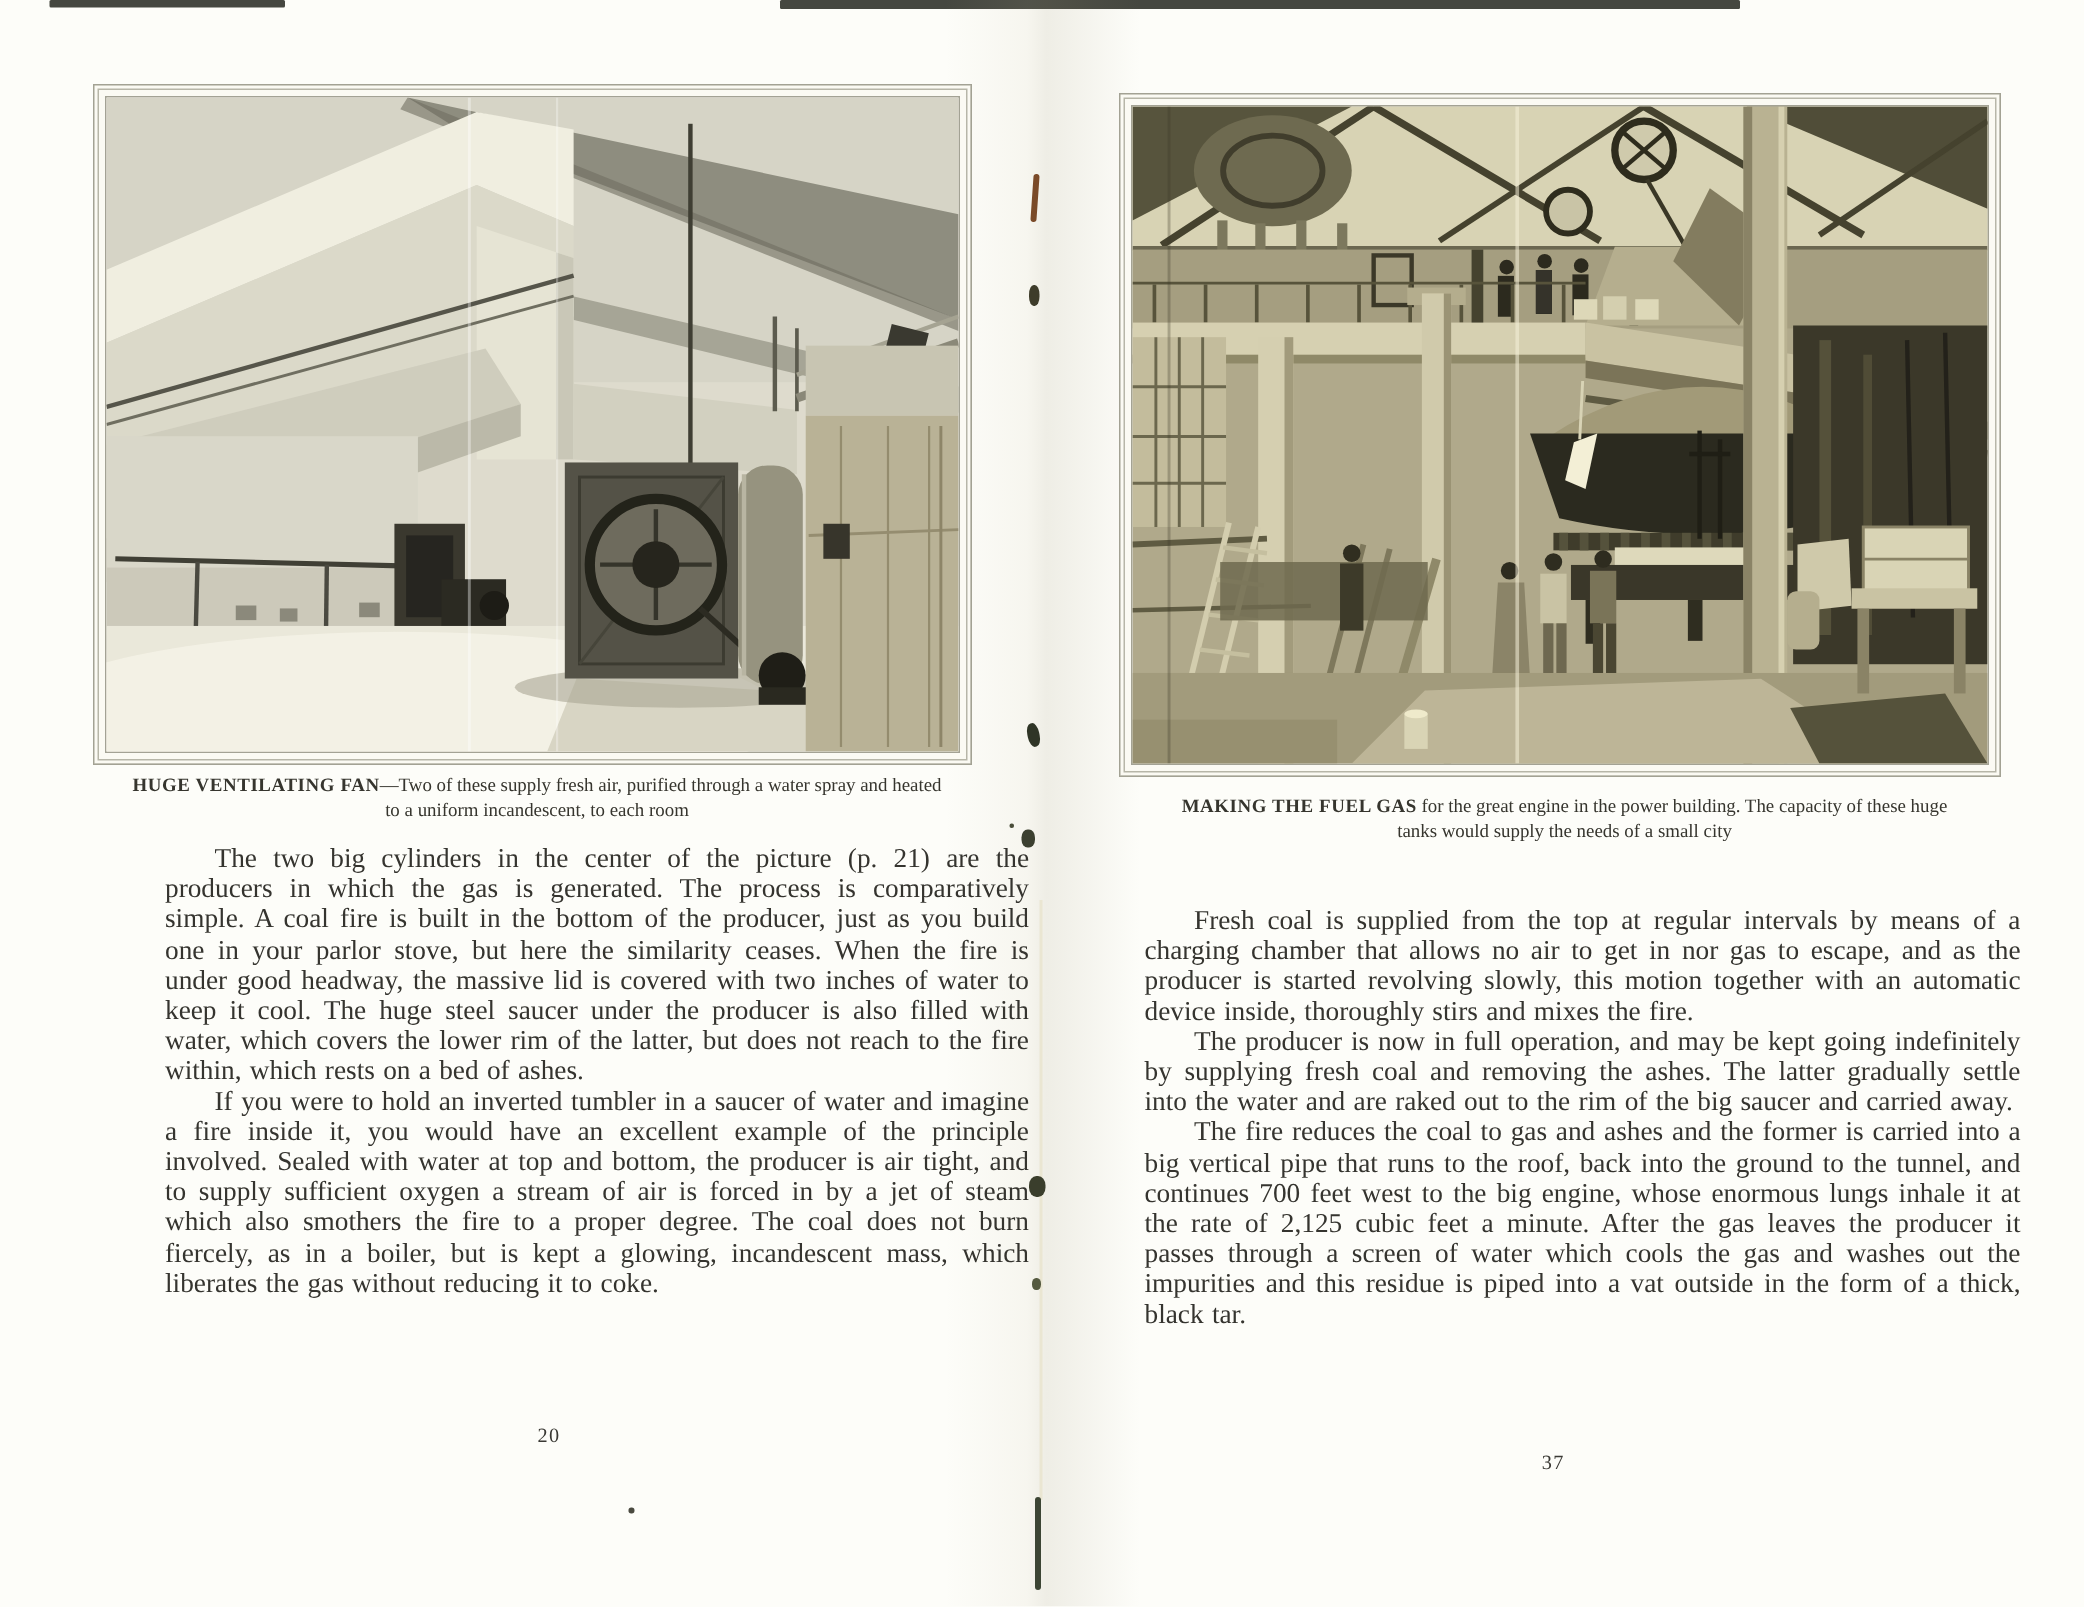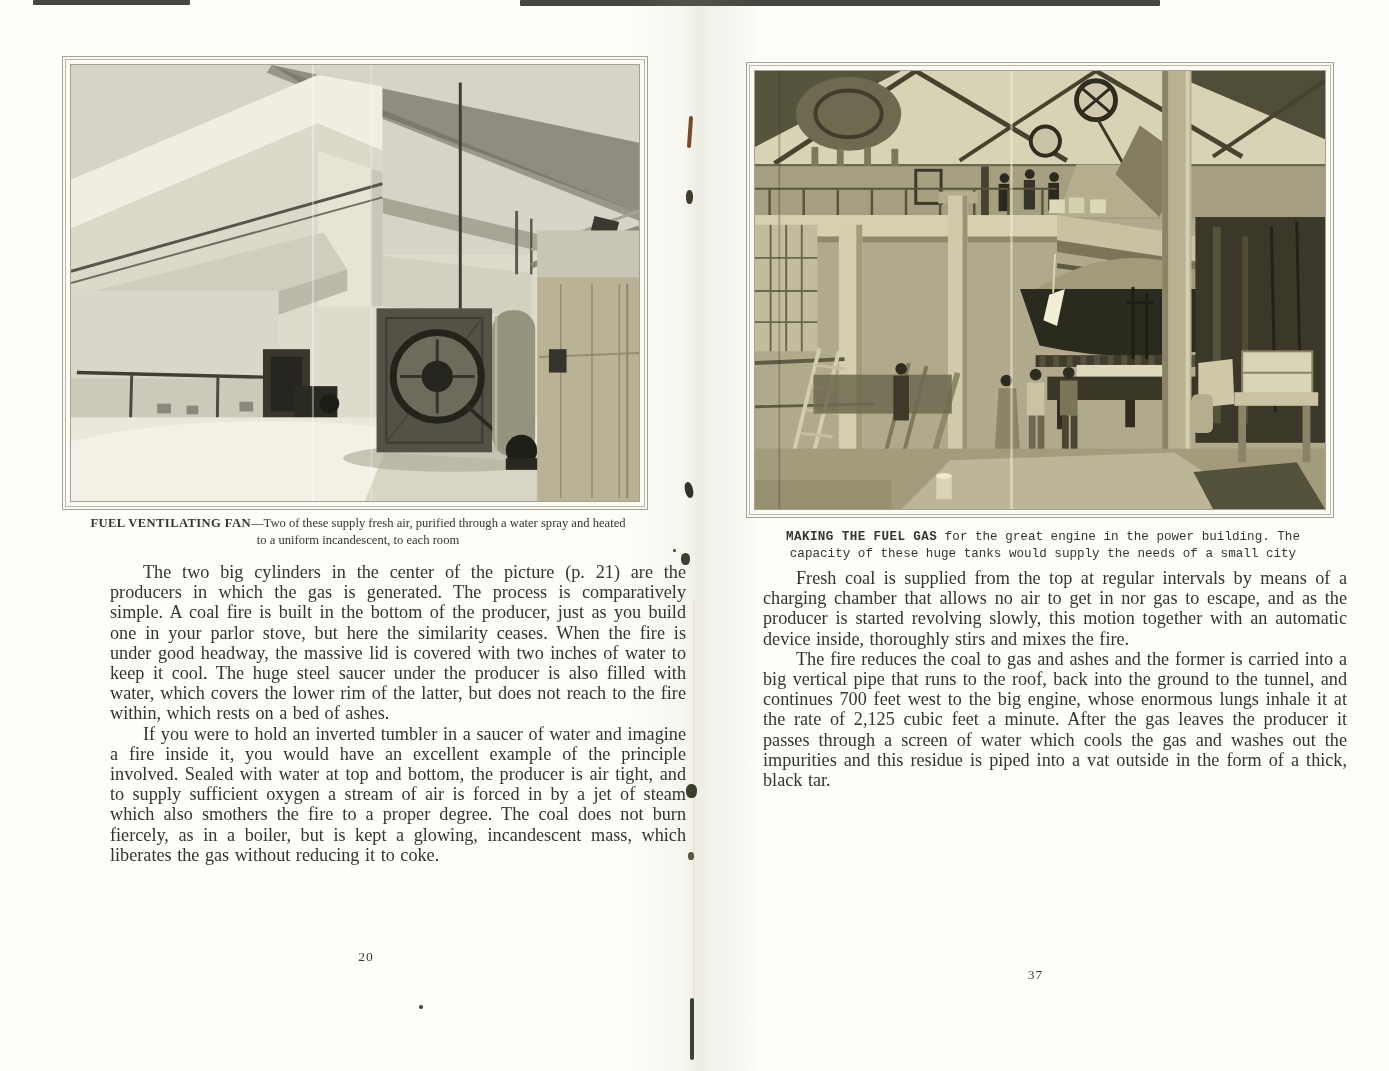--- a/index.html
+++ b/index.html
@@ -134,21 +134,21 @@
     <line x1="478" y1="300" x2="580" y2="296" stroke="#958d70" stroke-width="2"></line>
     <rect x="488" y="292" width="18" height="24" fill="#37352b"></rect>
     <line x1="568" y1="225" x2="568" y2="445" stroke="#8d8568" stroke-width="2"></line>
 
     <rect x="246" y="0" width="2" height="448" fill="#ffffff" opacity=".38"></rect>
     <rect x="306" y="0" width="1.5" height="448" fill="#ffffff" opacity=".3"></rect>
   </svg>
 </div>
 
 <div class="caption" style="left:88px; top:515px; width:540px;">
-  <span class="lead">FUEL VENTILATING FAN</span><span>—Two of these supply fresh air, purified through a water spray and heated to a uniform incandescent, to each room</span>
+  <span class="lead">HUGE VENTILATING FAN</span><span>—Two of these supply fresh air, purified through a water spray and heated to a uniform incandescent, to each room</span>
 </div>
 
 <div class="textcol" style="left:78px; top:562px; width:576px;margin-left:32px;">
   <p>The two big cylinders in the center of the picture (p. 21) are the producers in which the gas is generated.  The process is comparatively simple.  A coal fire is built in the bottom of the producer, just as you build one in your parlor stove, but here the similarity ceases.  When the fire is under good headway, the massive lid is covered with two inches of water to keep it cool.  The huge steel saucer under the producer is also filled with water, which covers the lower rim of the latter, but does not reach to the fire within, which rests on a bed of ashes.</p>
   <p>If you were to hold an inverted tumbler in a saucer of water and imagine a fire inside it, you would have an excellent example of the principle involved.  Sealed with water at top and bottom, the producer is air tight, and to supply sufficient oxygen a stream of air is forced in by a jet of steam which also smothers the fire to a proper degree.  The coal does not burn fiercely, as in a boiler, but is kept a glowing, incandescent mass, which liberates the gas without reducing it to coke.</p>
 </div>
 
 <div class="pagenum" style="left:78px; top:949px; width:576px;">20</div>
 
 <div class="speck" style="left:419px; top:1005px; width:4px; height:4px; background:#4a4a40;"></div>
@@ -336,22 +336,23 @@
     <rect x="562" y="344" width="8" height="58" fill="#8a8366"></rect>
 
     <rect x="186" y="416" width="16" height="24" fill="#d9d4b5"></rect>
     <ellipse cx="194" cy="416" rx="8" ry="3" fill="#efeacb"></ellipse>
 
     <rect x="262" y="0" width="2.5" height="450" fill="#f6f1d8" opacity=".55"></rect>
     <rect x="24" y="0" width="2" height="450" fill="#3a3828" opacity=".3"></rect>
   </svg>
 </div>
 
-<div class="caption" style="left:773px; top:529px; width:540px;font-family:Liberation Mono, monospace;">
+<div class="caption" style="left:773px; top:529px; width:540px;">
   <span class="lead">MAKING THE FUEL GAS</span><span> for the great engine in the power building.  The capacity of these huge tanks would supply the needs of a small city</span>
 </div>
 
-<div class="textcol" style="left:763px; top:568px; width:584px;">
+<div class="textcol" style="left:763px; top:603px; width:584px;">
   <p>Fresh coal is supplied from the top at regular intervals by means of a charging chamber that allows no air to get in nor gas to escape, and as the producer is started revolving slowly, this motion together with an automatic device inside, thoroughly stirs and mixes the fire.</p>
+  <p>The producer is now in full operation, and may be kept going indefinitely by supplying fresh coal and removing the ashes.  The latter gradually settle into the water and are raked out to the rim of the big saucer and carried away.</p>
   <p>The fire reduces the coal to gas and ashes and the former is carried into a big vertical pipe that runs to the roof, back into the ground to the tunnel, and continues 700 feet west to the big engine, whose enormous lungs inhale it at the rate of 2,125 cubic feet a minute.  After the gas leaves the producer it passes through a screen of water which cools the gas and washes out the impurities and this residue is piped into a vat outside in the form of a thick, black tar.</p>
 </div>
 
 <div class="pagenum" style="left:763px; top:967px; width:545px;">37</div>
 
 </body></html>

